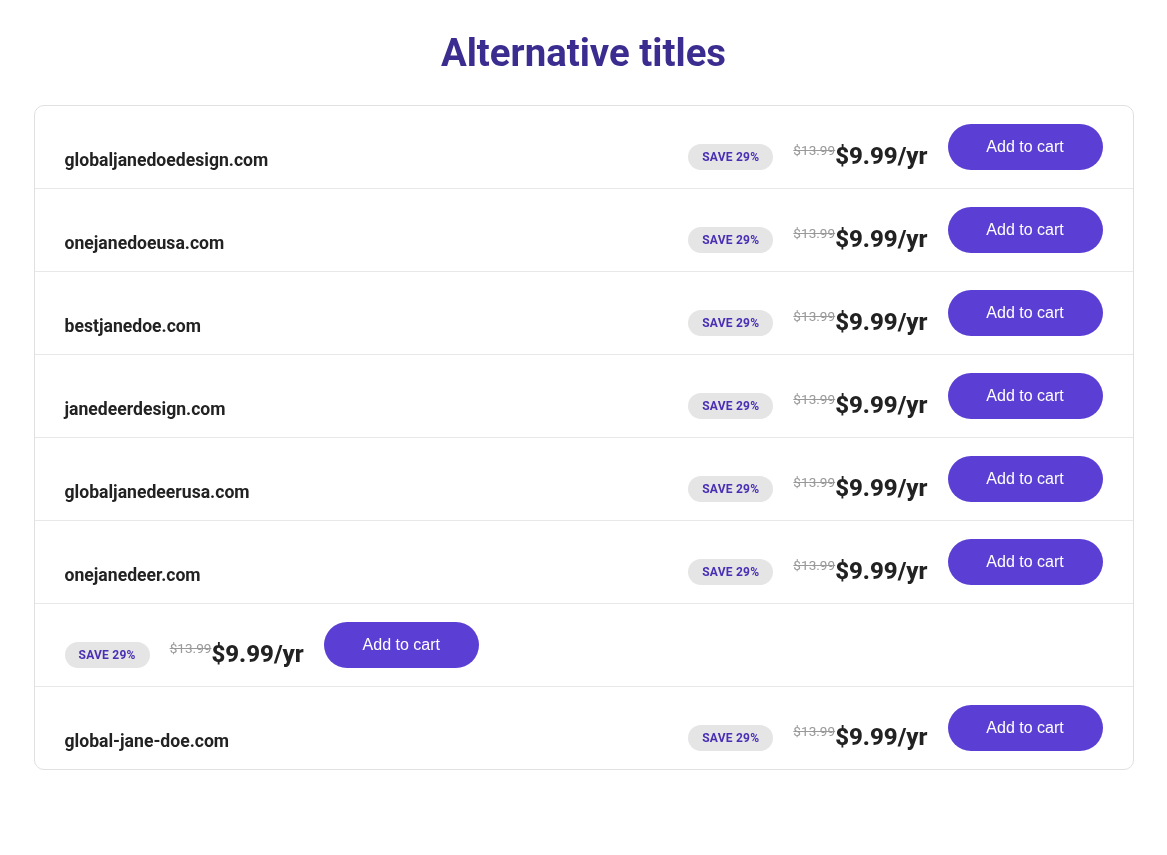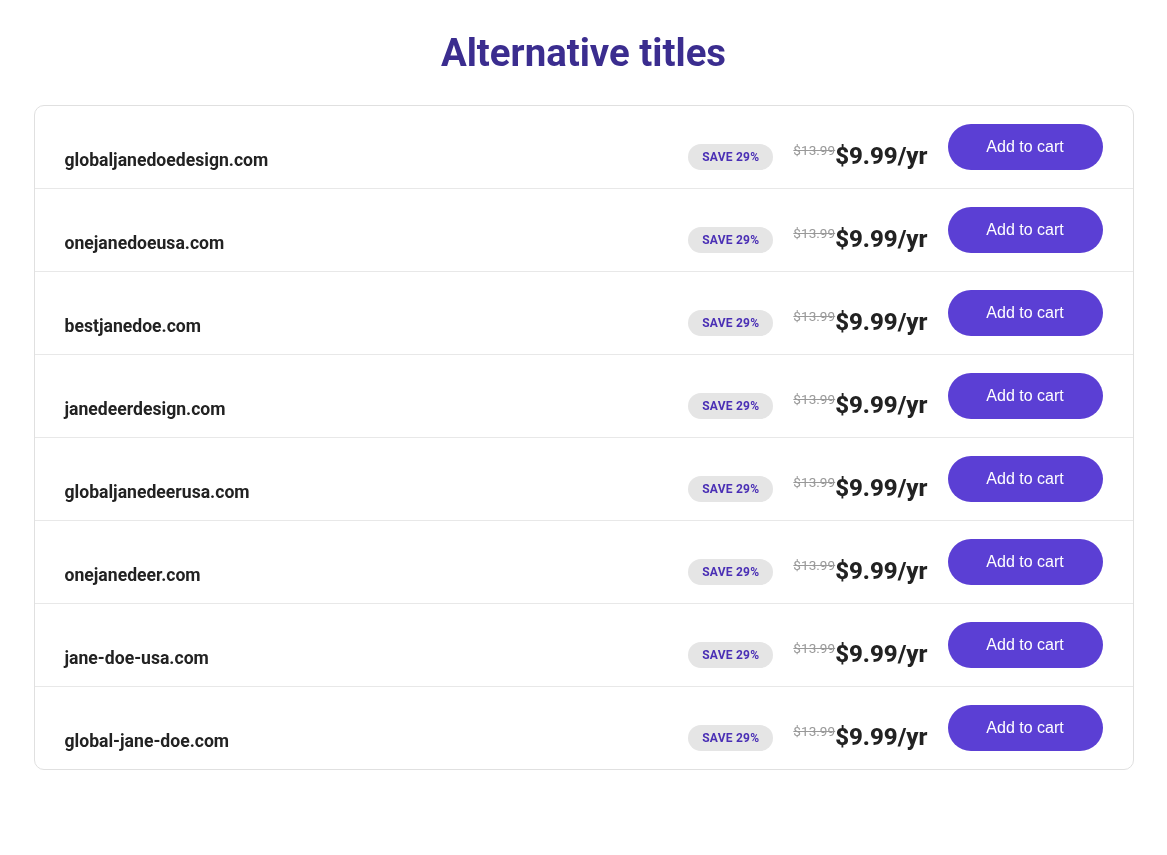--- a/index.html
+++ b/index.html
@@ -152,21 +152,20 @@
     <div class="domain-row">
       <span class="domain-name">onejanedeer.com</span>
       <span class="save-badge">SAVE 29%</span>
       <div class="price-block">
         <span class="original-price">$13.99</span>
         <span class="sale-price">$9.99/yr</span>
       </div>
       <button class="add-to-cart-btn">Add to cart</button>
     </div>
     <div class="domain-row">
-      <span class="domain-name">jane-doe-usa.com</span>
       <span class="save-badge">SAVE 29%</span>
       <div class="price-block">
         <span class="original-price">$13.99</span>
         <span class="sale-price">$9.99/yr</span>
       </div>
       <button class="add-to-cart-btn">Add to cart</button>
     </div>
     <div class="domain-row">
       <span class="domain-name">global-jane-doe.com</span>
       <span class="save-badge">SAVE 29%</span>

